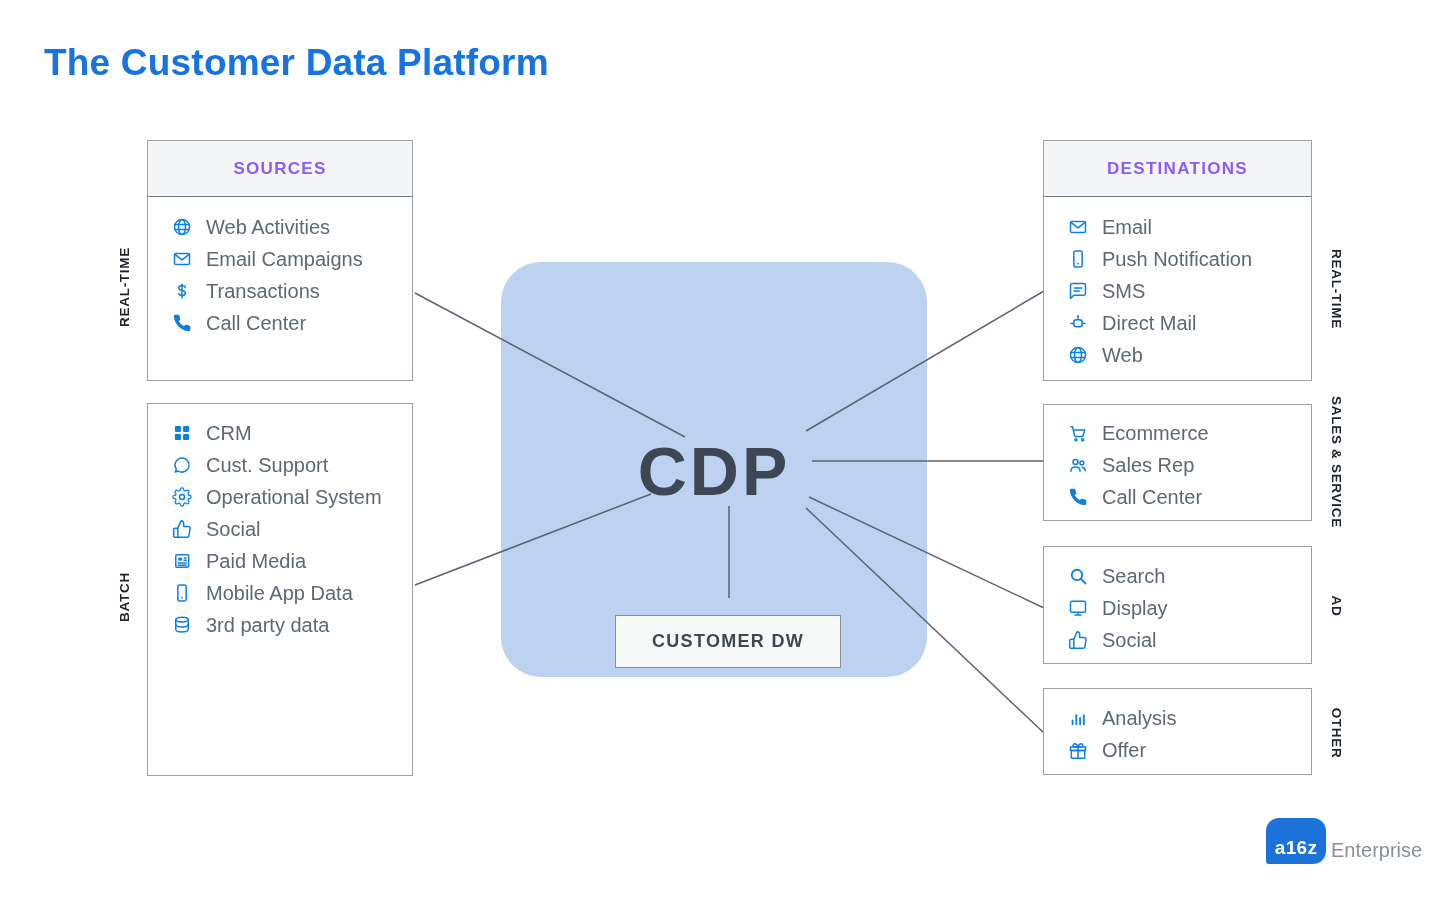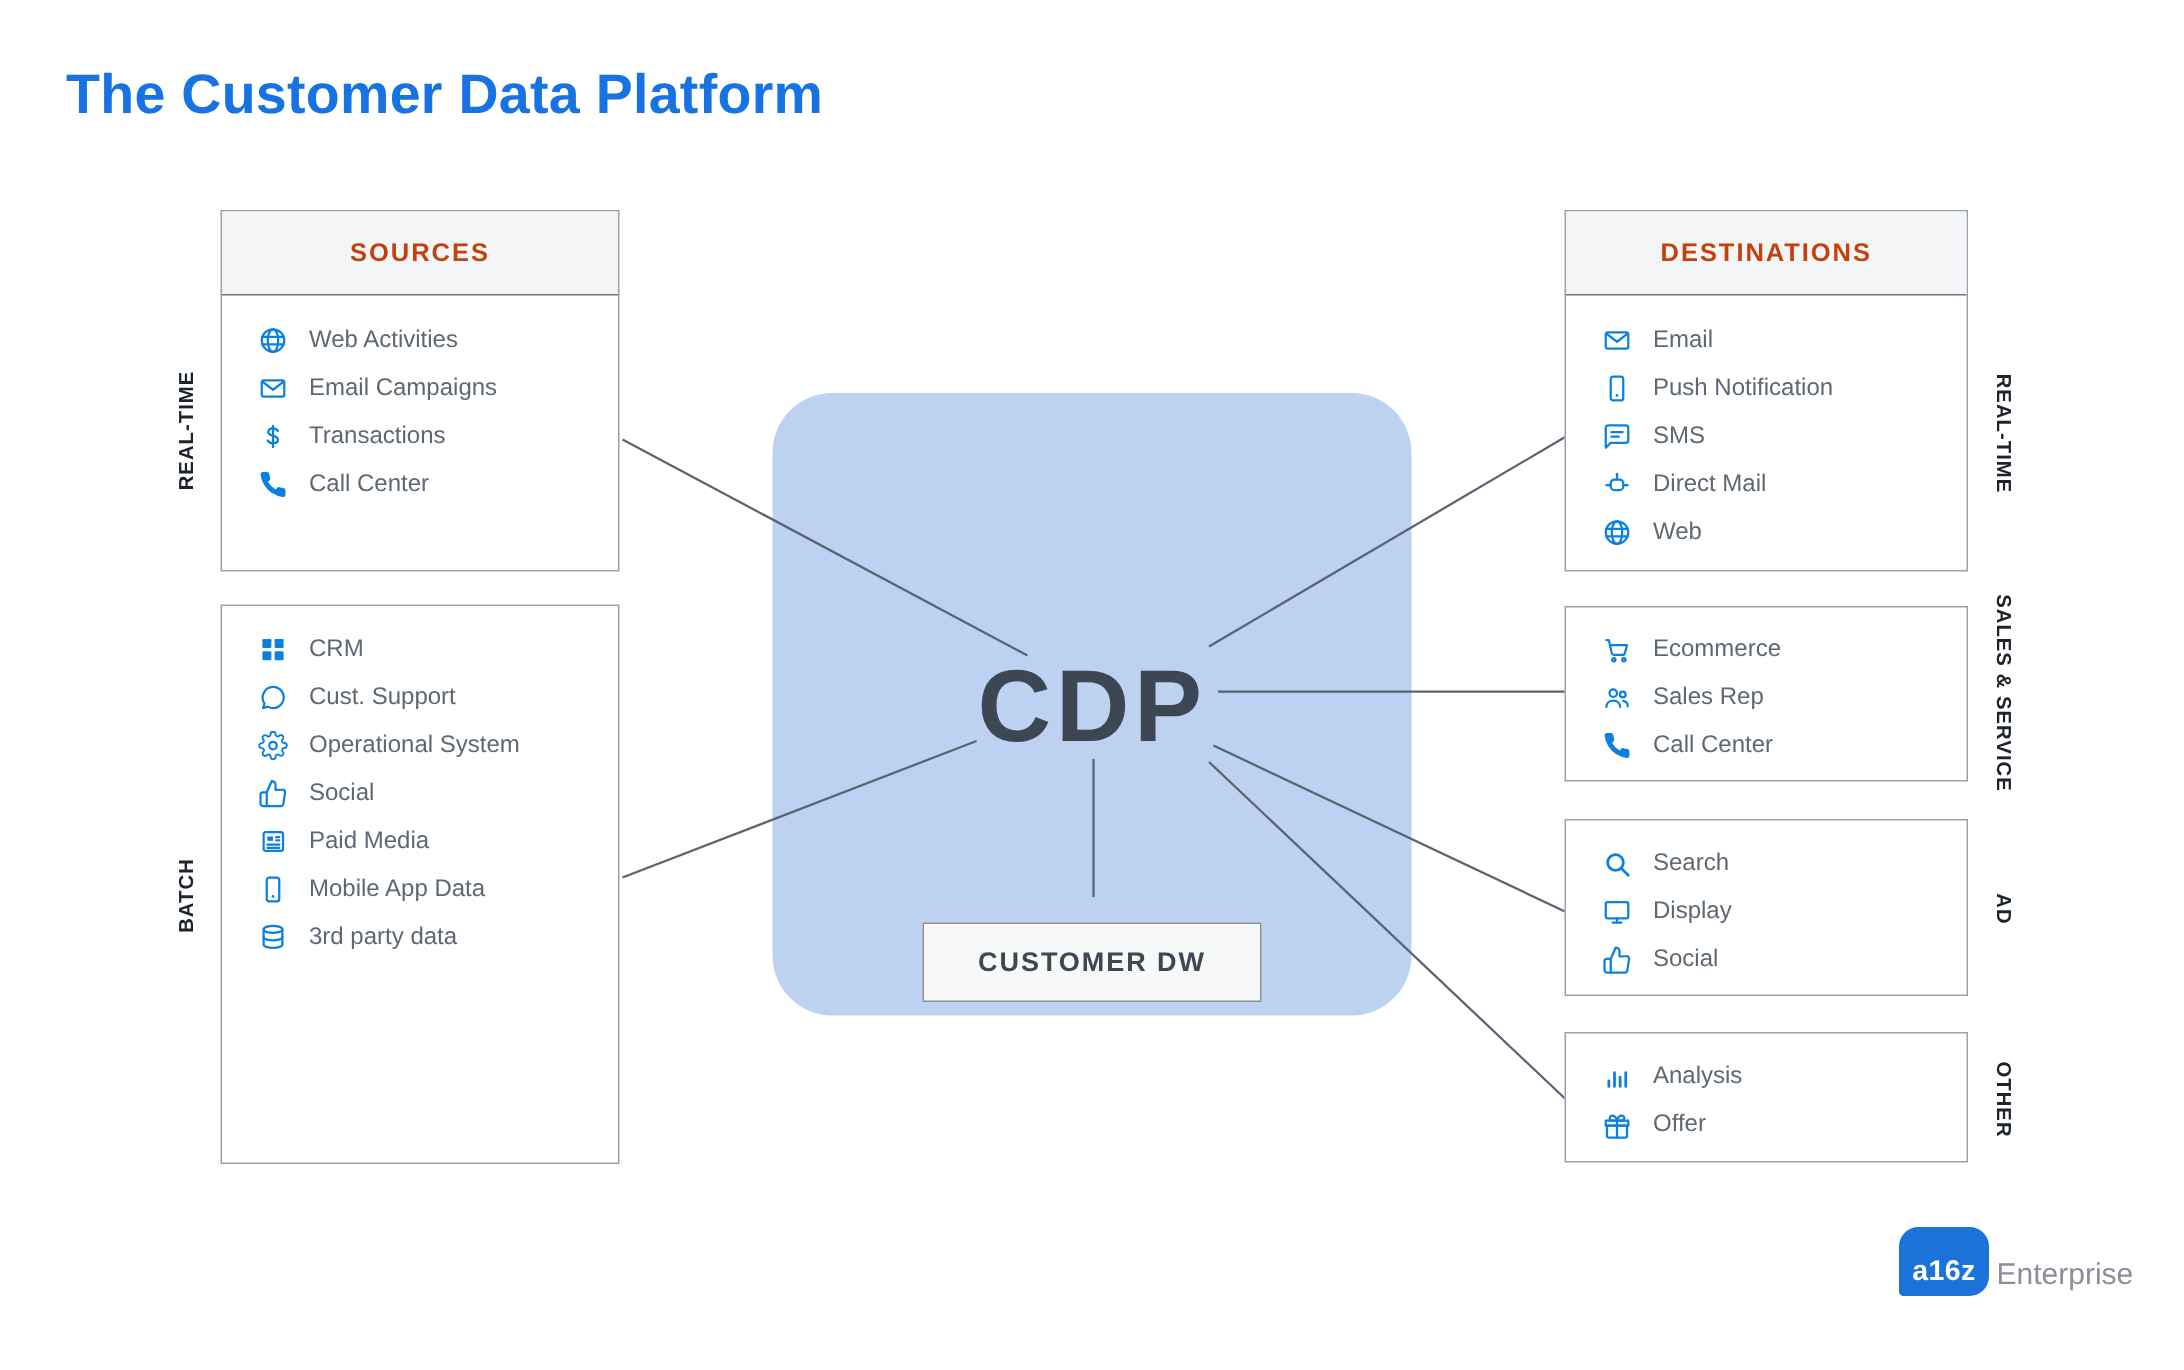--- a/index.html
+++ b/index.html
@@ -5,32 +5,32 @@
   html,body{margin:0;padding:0;background:#fff;}
   .canvas{position:relative;width:1456px;height:913px;background:#ffffff;overflow:hidden;
           font-family:"Liberation Sans",sans-serif;}
   .page-title{position:absolute;left:44px;top:42px;margin:0;font-size:37px;font-weight:700;
               color:#1673e1;letter-spacing:0.2px;}
   .connectors{position:absolute;left:0;top:0;z-index:3;pointer-events:none;}
   .connectors line{stroke:#5a6370;stroke-width:1.5;}
   .box{position:absolute;background:#ffffff;border:1px solid #9aa1a8;box-sizing:border-box;z-index:4;}
   .box-header{height:55px;display:flex;align-items:center;justify-content:center;
               background:#f4f5f6;border-bottom:1px solid #6f7984;
-              font-size:17px;font-weight:700;letter-spacing:1.3px;color:#c2410c;}
+              font-size:17px;font-weight:700;letter-spacing:1.3px;color:#8b5cf6;}
   .items{box-sizing:border-box;}
   .item{display:flex;align-items:center;height:32px;padding-left:24px;gap:14px;}
   .item .icon{width:20px;height:20px;flex:0 0 20px;display:flex;}
   .item .icon svg{width:20px;height:20px;stroke:#0c80de;fill:none;
                   stroke-width:1.8;stroke-linecap:round;stroke-linejoin:round;}
   .item .icon svg .f{fill:#0c80de;stroke:none;}
-  .item .label{font-size:16px;color:#5d6873;white-space:nowrap;}
+  .item .label{font-size:20px;color:#5d6873;white-space:nowrap;}
   .vlabel{position:absolute;z-index:4;font-size:13.5px;font-weight:700;color:#1c232b;
           letter-spacing:0.7px;white-space:nowrap;transform:translate(-50%,-50%) rotate(-90deg);}
   .vlabel.right{transform:translate(-50%,-50%) rotate(90deg);}
-  .cdp-panel{position:absolute;left:515px;top:262px;width:426px;height:415px;
+  .cdp-panel{position:absolute;left:501px;top:262px;width:426px;height:415px;
              background:#bdd2f0;border-radius:40px;z-index:1;text-align:right;}
   .cdp-label{position:absolute;left:50%;top:209px;transform:translate(-50%,-50%);
              font-size:68px;font-weight:700;letter-spacing:3px;color:#3d4754;}
   .dw-box{position:absolute;left:100px;top:336px;width:226px;height:53px;box-sizing:border-box;
           background:#f7f8f8;border:1.5px solid #878e96;display:flex;align-items:center;
           justify-content:center;font-size:18px;font-weight:700;letter-spacing:1.3px;
           color:#3e4752;z-index:4;}
   .logo{position:absolute;left:1266px;top:818px;display:flex;align-items:flex-end;z-index:4;}
   .logo-mark{width:60px;height:46px;background:#1b72d9;border-radius:13px 13px 13px 3px;
              display:flex;align-items:flex-end;justify-content:center;box-sizing:border-box;

